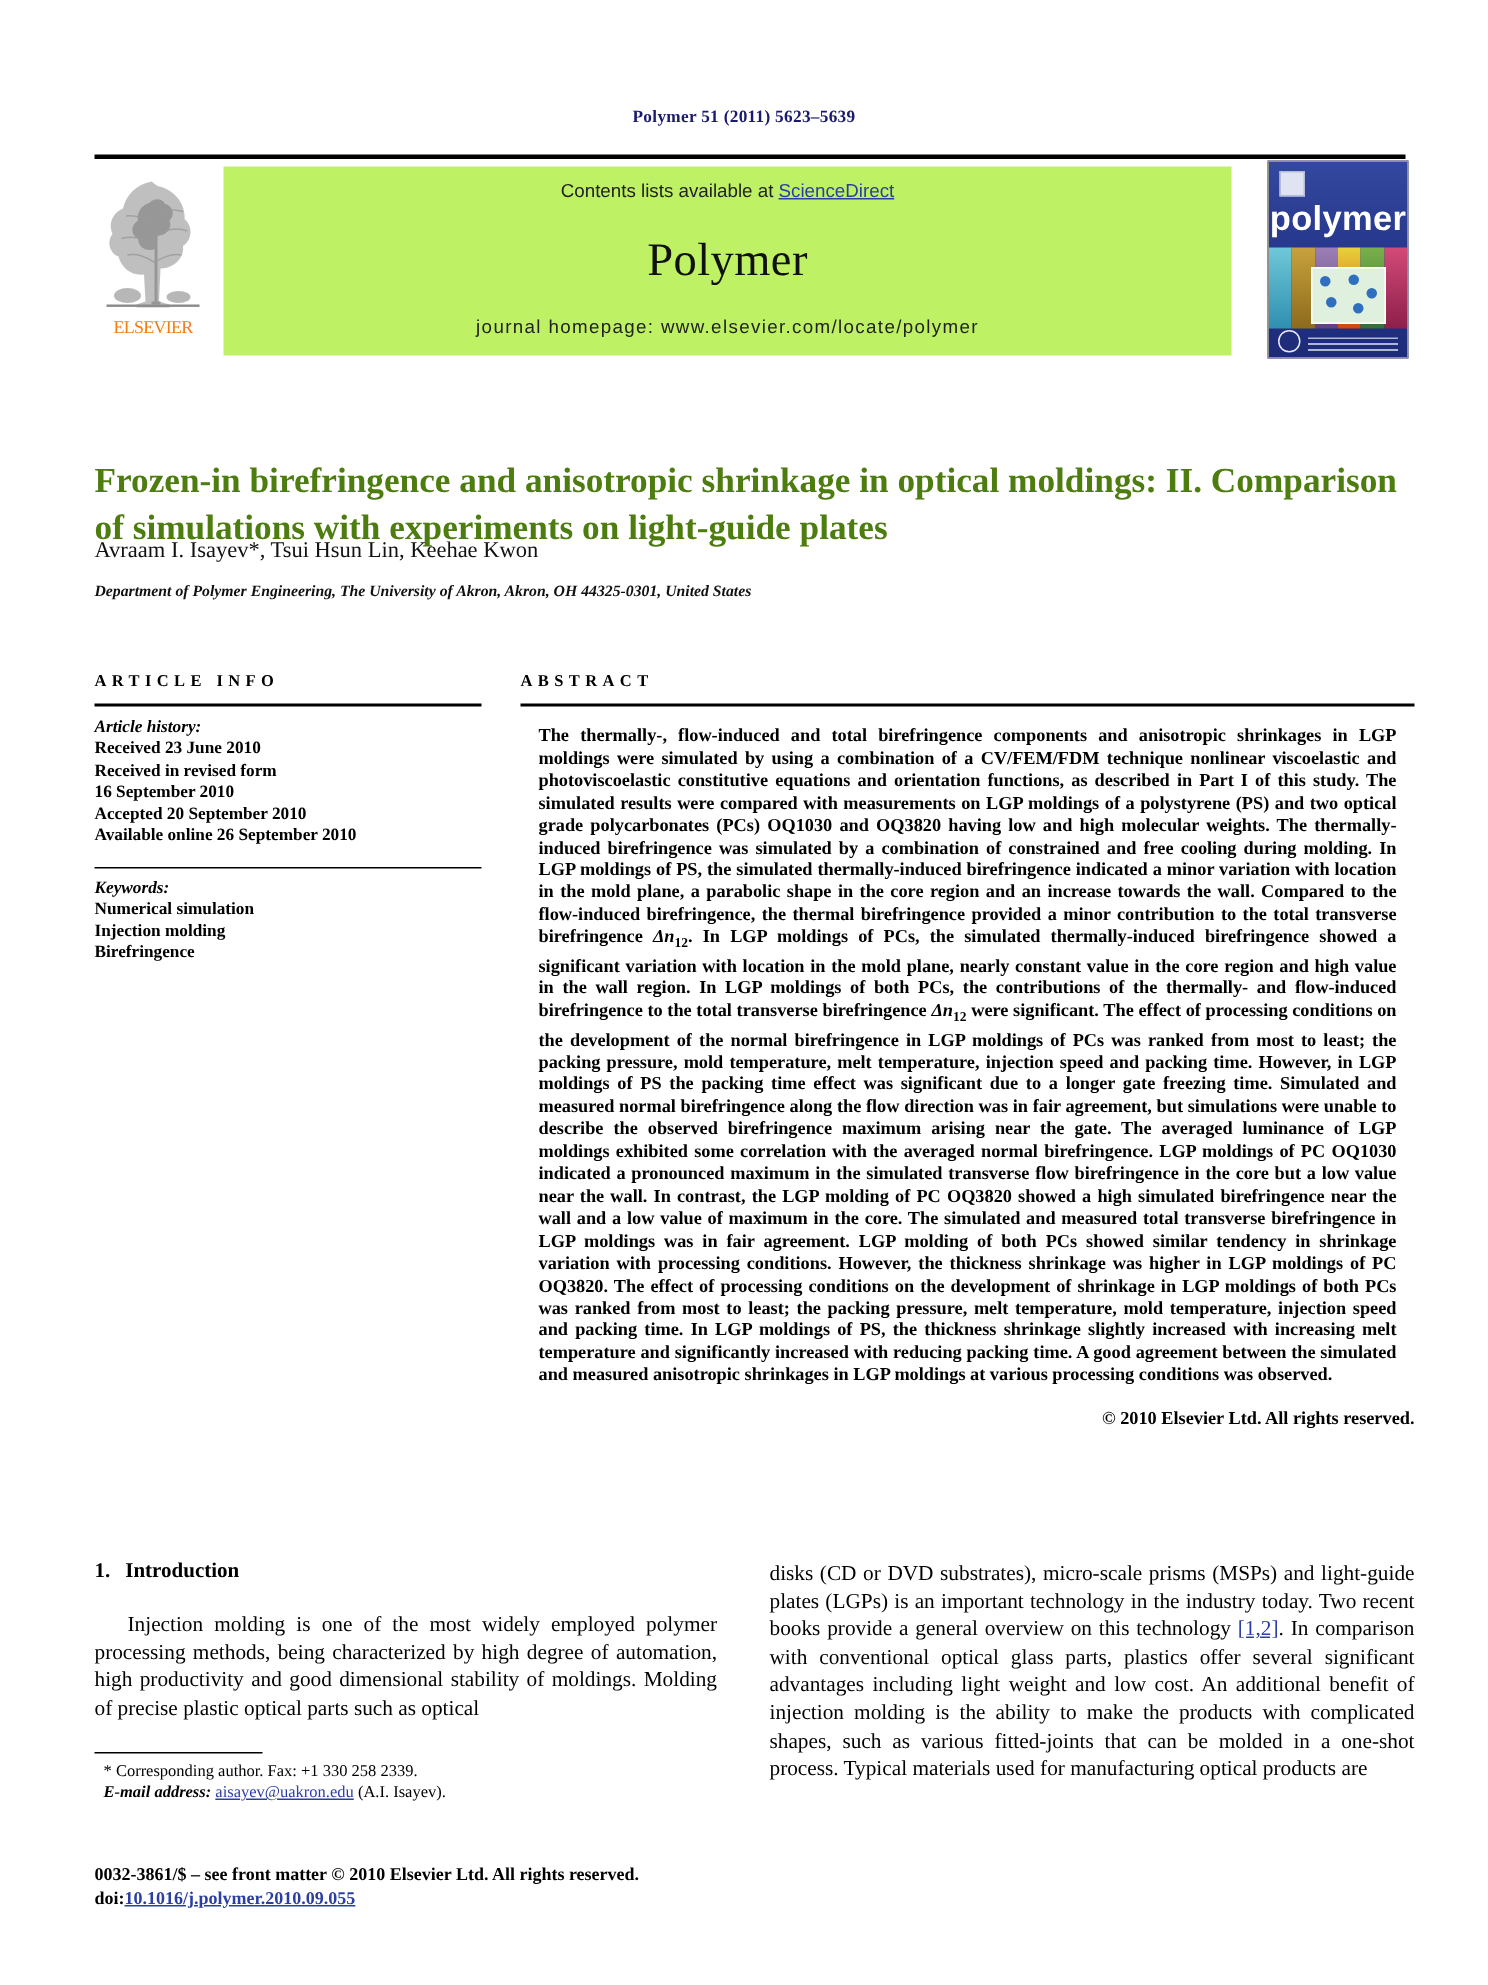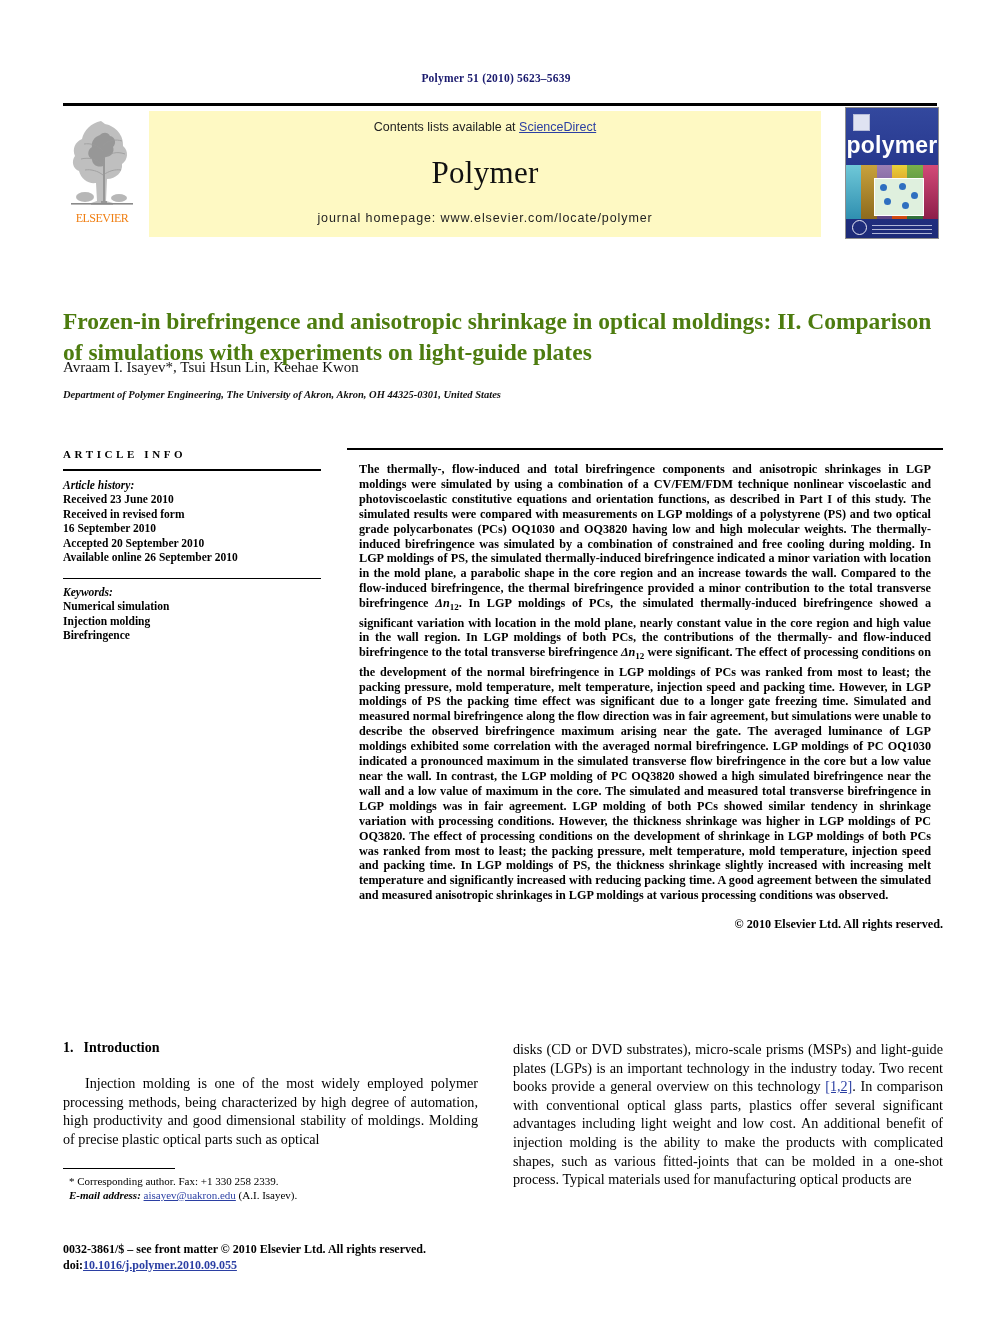--- a/index.html
+++ b/index.html
@@ -73,21 +73,21 @@
     letter-spacing: -0.5px;
     color: #f07f13;
     font-weight: normal;
   }
 
   .journal-band {
     position: absolute;
     left: 86px; top: 8px;
     width: 672px;
     height: 126px;
-    background: #fef9c3;
+    background: #bef264;
   }
   .contents-line {
     position: absolute;
     left: 0; top: 9px;
     width: 672px;
     text-align: center;
     font-family: "Liberation Sans", sans-serif;
     font-size: 12.5px;
     color: #222;
   }
@@ -320,21 +320,21 @@
     font-size: 12px;
     line-height: 15.5px;
   }
   .doi-link { color: #2b3fa3; }
 </style>
 </head>
 <body>
 
 <div class="page">
 
-  <div class="running-head">Polymer 51 (2010) 5623–5639</div>
+  <div class="running-head">Polymer 51 (2011) 5623–5639</div>
 
   <div class="masthead">
     <div class="masthead-rule"></div>
 
     <div class="elsevier-logo">
       <div class="tree-box">
         <svg width="70" height="96" viewBox="0 0 70 96" aria-hidden="true">
           <g fill="#8a8a8a">
             <path d="M34 8 C24 10 17 17 15 26 C8 29 5 36 8 43 C4 48 6 56 12 58 C14 66 21 71 29 70 L30 88 L24 90 L24 92 L46 92 L46 90 L39 88 L40 66 C49 66 56 59 55 51 C61 47 62 38 56 33 C57 23 49 13 38 11 Z" opacity=".55"></path>
             <path d="M33 22 C27 24 24 29 25 34 C20 37 20 44 25 46 C25 52 31 55 36 53 L36 88 L34 88 L34 90 L40 90 L40 88 L38 88 L38 44 C44 44 48 39 46 34 C50 30 48 24 43 23 C41 19 36 19 33 22 Z" opacity=".75"></path>
@@ -403,20 +403,21 @@
     <div class="info-line">Accepted 20 September 2010</div>
     <div class="info-line">Available online 26 September 2010</div>
     <hr class="hr-thin">
     <div class="info-sub">Keywords:</div>
     <div class="info-line">Numerical simulation</div>
     <div class="info-line">Injection molding</div>
     <div class="info-line">Birefringence</div>
   </div>
 
   <div class="abstractblock">
+    <div class="sec-head">ABSTRACT</div>
     <hr class="hr-thick">
     <p class="abstract-text"><span>The thermally-, flow-induced and total birefringence components and anisotropic shrinkages in LGP moldings were simulated by using a combination of a CV/FEM/FDM technique nonlinear viscoelastic and photoviscoelastic constitutive equations and orientation functions, as described in Part I of this study. The simulated results were compared with measurements on LGP moldings of a polystyrene (PS) and two optical grade polycarbonates (PCs) OQ1030 and OQ3820 having low and high molecular weights. The thermally-induced birefringence was simulated by a combination of constrained and free cooling during molding. In LGP moldings of PS, the simulated thermally-induced birefringence indicated a minor variation with location in the mold plane, a parabolic shape in the core region and an increase towards the wall. Compared to the flow-induced birefringence, the thermal birefringence provided a minor contribution to the total transverse birefringence </span><i>Δn</i><sub>12</sub><span>. In LGP moldings of PCs, the simulated thermally-induced birefringence showed a significant variation with location in the mold plane, nearly constant value in the core region and high value in the wall region. In LGP moldings of both PCs, the contributions of the thermally- and flow-induced birefringence to the total transverse birefringence </span><i>Δn</i><sub>12</sub><span> were significant. The effect of processing conditions on the development of the normal birefringence in LGP moldings of PCs was ranked from most to least; the packing pressure, mold temperature, melt temperature, injection speed and packing time. However, in LGP moldings of PS the packing time effect was significant due to a longer gate freezing time. Simulated and measured normal birefringence along the flow direction was in fair agreement, but simulations were unable to describe the observed birefringence maximum arising near the gate. The averaged luminance of LGP moldings exhibited some correlation with the averaged normal birefringence. LGP moldings of PC OQ1030 indicated a pronounced maximum in the simulated transverse flow birefringence in the core but a low value near the wall. In contrast, the LGP molding of PC OQ3820 showed a high simulated birefringence near the wall and a low value of maximum in the core. The simulated and measured total transverse birefringence in LGP moldings was in fair agreement. LGP molding of both PCs showed similar tendency in shrinkage variation with processing conditions. However, the thickness shrinkage was higher in LGP moldings of PC OQ3820. The effect of processing conditions on the development of shrinkage in LGP moldings of both PCs was ranked from most to least; the packing pressure, melt temperature, mold temperature, injection speed and packing time. In LGP moldings of PS, the thickness shrinkage slightly increased with increasing melt temperature and significantly increased with reducing packing time. A good agreement between the simulated and measured anisotropic shrinkages in LGP moldings at various processing conditions was observed.</span></p>
     <div class="copyright">© 2010 Elsevier Ltd. All rights reserved.</div>
   </div>
 
   <div class="col-left">
     <div class="body-head">
       <span class="num">1.</span><span>Introduction</span>
     </div>
     <p class="body-p">Injection molding is one of the most widely employed polymer processing methods, being characterized by high degree of automation, high productivity and good dimensional stability of moldings. Molding of precise plastic optical parts such as optical</p>

